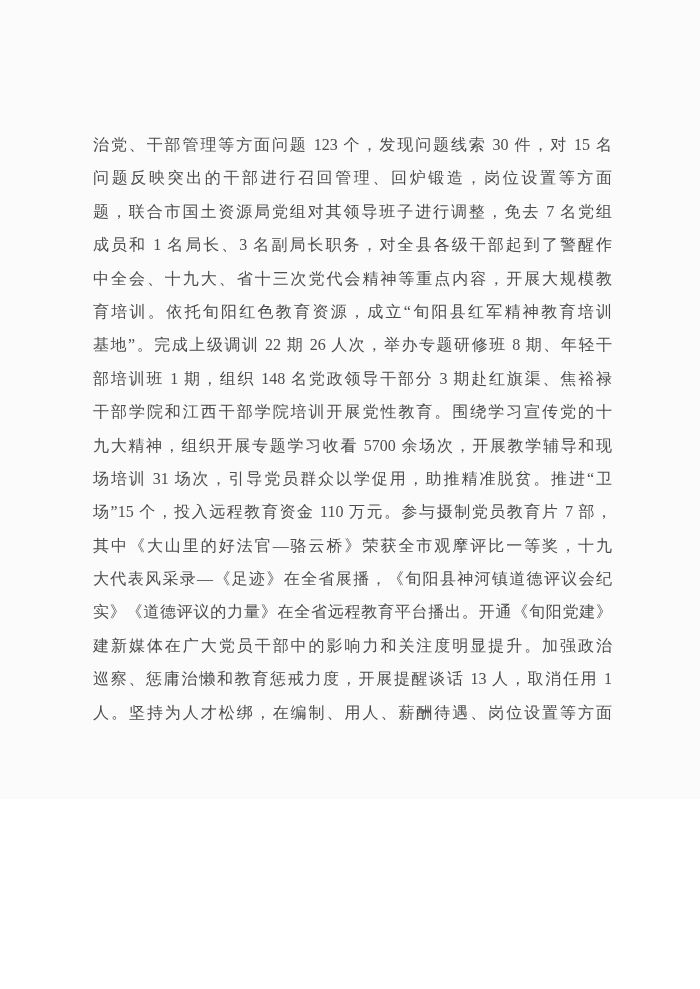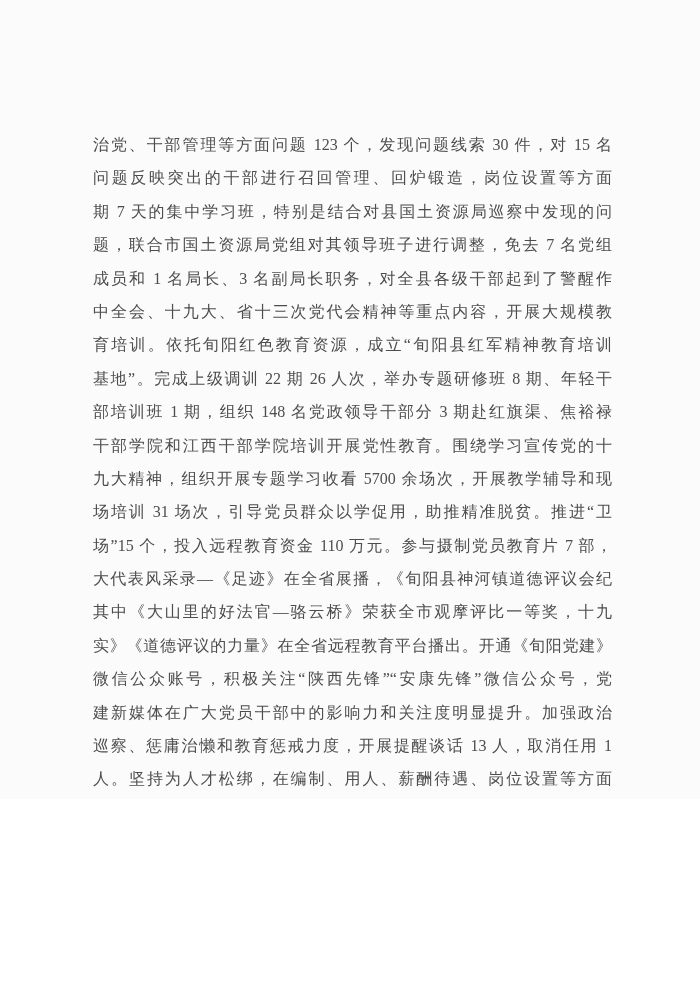--- a/index.html
+++ b/index.html
@@ -35,32 +35,30 @@
     white-space: nowrap;
   }
 </style>
 </head>
 <body>
 
 <div class="page" style="background: rgb(251, 251, 251);">
   <div class="text-block" style="color: rgb(77, 77, 77);">
       <div class="line">治党、干部管理等方面问题 123 个，发现问题线索 30 件，对 15 名</div>
       <div class="line">问题反映突出的干部进行召回管理、回炉锻造，岗位设置等方面</div>
-      <div class="line">期 7 天的集中学习班，特别是结合对县国土资源局巡察中发现的问</div>
       <div class="line">题，联合市国土资源局党组对其领导班子进行调整，免去 7 名党组</div>
       <div class="line">成员和 1 名局长、3 名副局长职务，对全县各级干部起到了警醒作</div>
       <div class="line">中全会、十九大、省十三次党代会精神等重点内容，开展大规模教</div>
       <div class="line">育培训。依托旬阳红色教育资源，成立“旬阳县红军精神教育培训</div>
       <div class="line">基地”。完成上级调训 22 期 26 人次，举办专题研修班 8 期、年轻干</div>
       <div class="line">部培训班 1 期，组织 148 名党政领导干部分 3 期赴红旗渠、焦裕禄</div>
       <div class="line">干部学院和江西干部学院培训开展党性教育。围绕学习宣传党的十</div>
       <div class="line">九大精神，组织开展专题学习收看 5700 余场次，开展教学辅导和现</div>
       <div class="line">场培训 31 场次，引导党员群众以学促用，助推精准脱贫。推进“卫</div>
       <div class="line">场”15 个，投入远程教育资金 110 万元。参与摄制党员教育片 7 部，</div>
+      <div class="line">其中《大山里的好法官—骆云桥》荣获全市观摩评比一等奖，十九</div>
       <div class="line">大代表风采录—《足迹》在全省展播，《旬阳县神河镇道德评议会纪</div>
-      <div class="line">其中《大山里的好法官—骆云桥》荣获全市观摩评比一等奖，十九</div>
       <div class="line">实》《道德评议的力量》在全省远程教育平台播出。开通《旬阳党建》</div>
-      <div class="line">微信公众账号，积极关注“陕西先锋”“安康先锋”微信公众号，党</div>
       <div class="line">建新媒体在广大党员干部中的影响力和关注度明显提升。加强政治</div>
       <div class="line">巡察、惩庸治懒和教育惩戒力度，开展提醒谈话 13 人，取消任用 1</div>
       <div class="line">人。坚持为人才松绑，在编制、用人、薪酬待遇、岗位设置等方面</div>
     </div>
 </div>
 
 </body></html>

